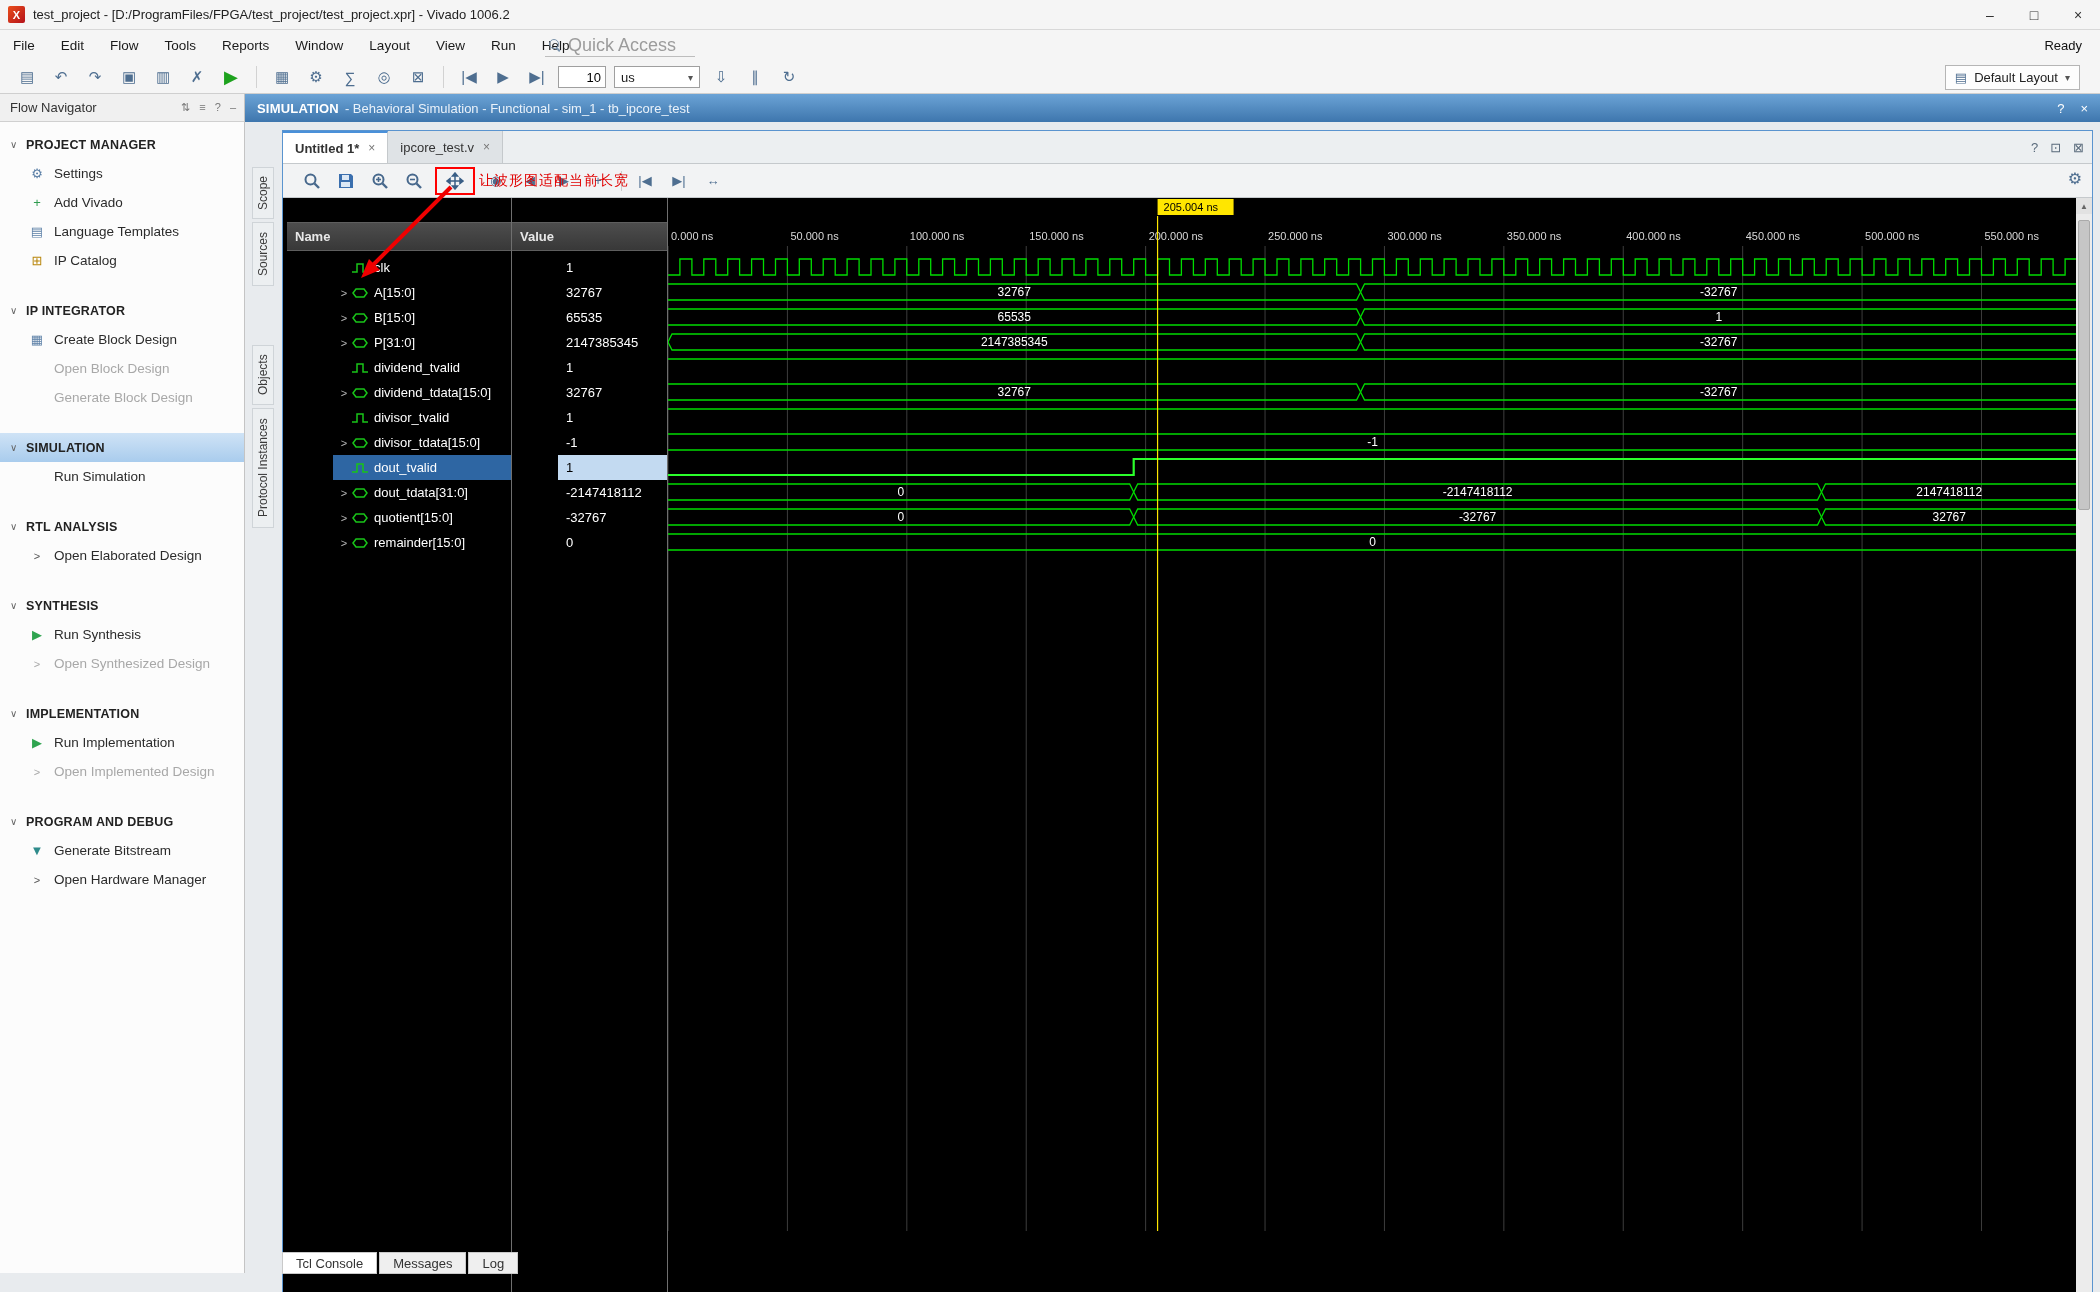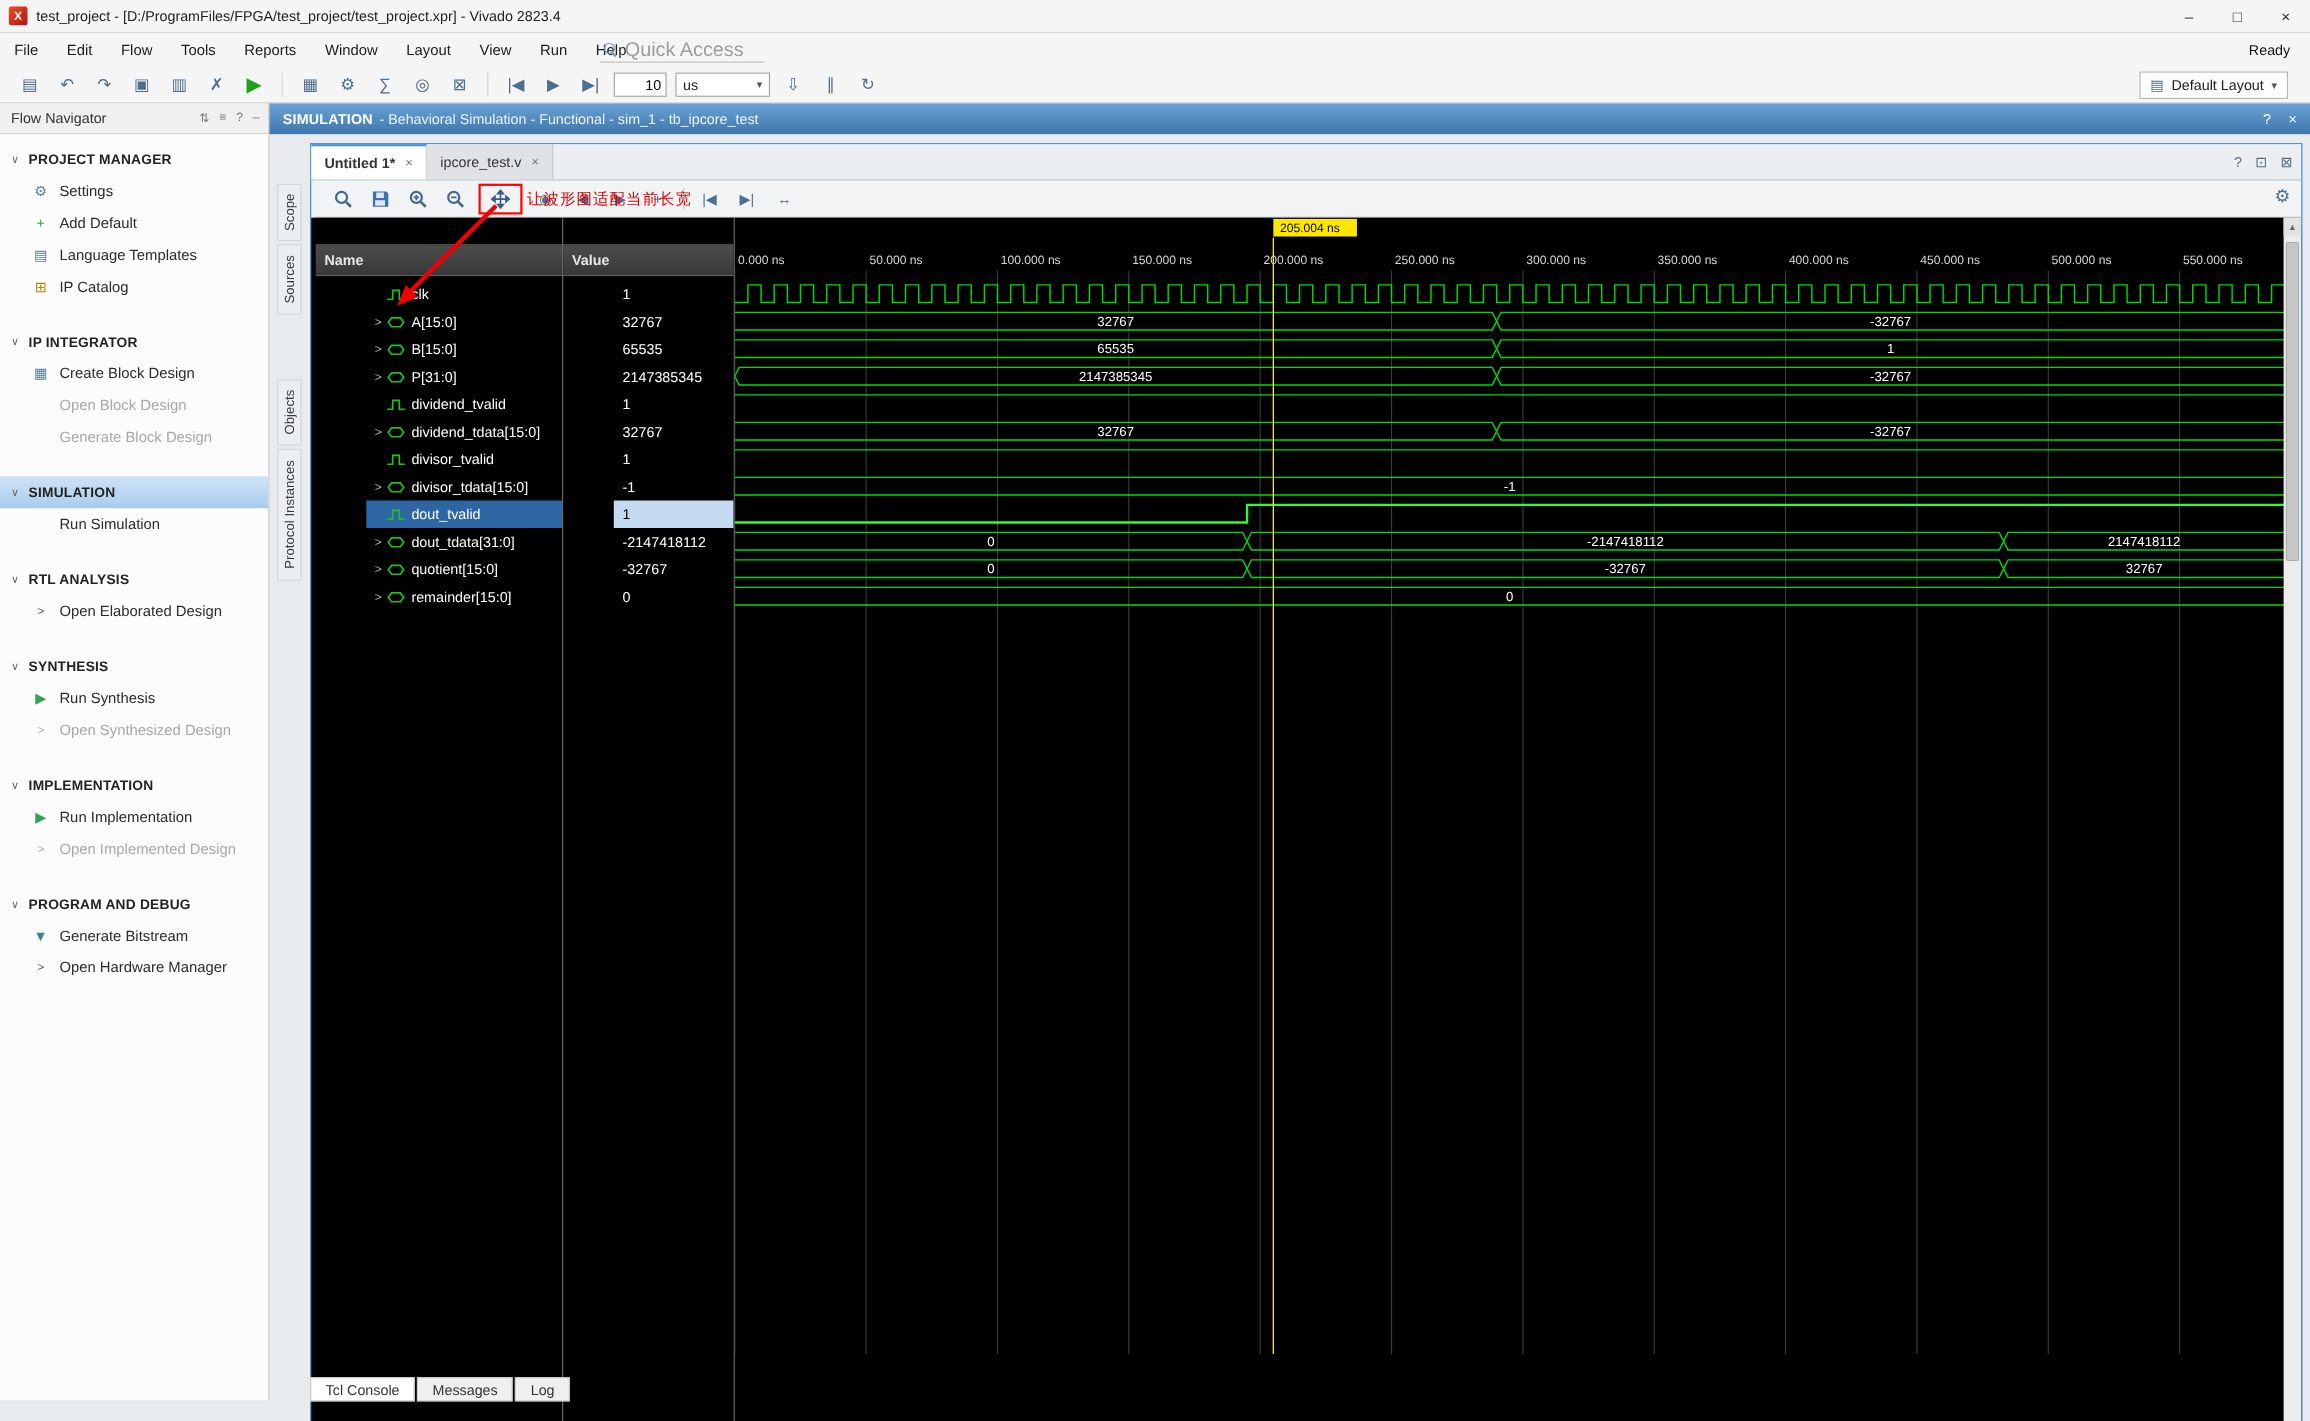--- a/index.html
+++ b/index.html
@@ -107,21 +107,21 @@
   .simtime{position:absolute;right:40px;top:0;height:19px;display:flex;align-items:center;font-size:12px;color:#222;}
   .status-corner{position:absolute;right:0;top:0;width:18px;height:19px;background:#3b4b5e;}
 </style>
 </head>
 <body>
 
 <div id="root">
 
   <div class="titlebar">
     <span class="app-icon">X</span>
-    <span class="title-text">test_project - [D:/ProgramFiles/FPGA/test_project/test_project.xpr] - Vivado 2823.4</span>
+    <span class="title-text">test_project - [D:/ProgramFiles/FPGA/test_project/test_project.xpr] - Vivado 1006.2</span>
     <div class="win-controls">
         <span class="winbtn">–</span>
         <span class="winbtn">□</span>
         <span class="winbtn">×</span>
       </div>
   </div>
 
   <div class="menubar">
     <div style="display:flex;">
         <span class="menu-item">File</span>
@@ -200,21 +200,21 @@
         <div class="nav-sec-head">
           <span class="chv">∨</span>
           <span class="sl">PROJECT MANAGER</span>
         </div>
         <div class="nav-item">
           <span class="lead" style="color: rgb(91, 127, 166);">⚙</span>
           <span class="nl">Settings</span>
         </div>
         <div class="nav-item">
           <span class="lead" style="color: rgb(47, 156, 79);">+</span>
-          <span class="nl">Add Default</span>
+          <span class="nl">Add Vivado</span>
         </div>
         <div class="nav-item">
           <span class="lead" style="color: rgb(91, 127, 166);">▤</span>
           <span class="nl">Language Templates</span>
         </div>
         <div class="nav-item">
           <span class="lead" style="color: rgb(184, 134, 11);">⊞</span>
           <span class="nl">IP Catalog</span>
         </div>
       </div>

